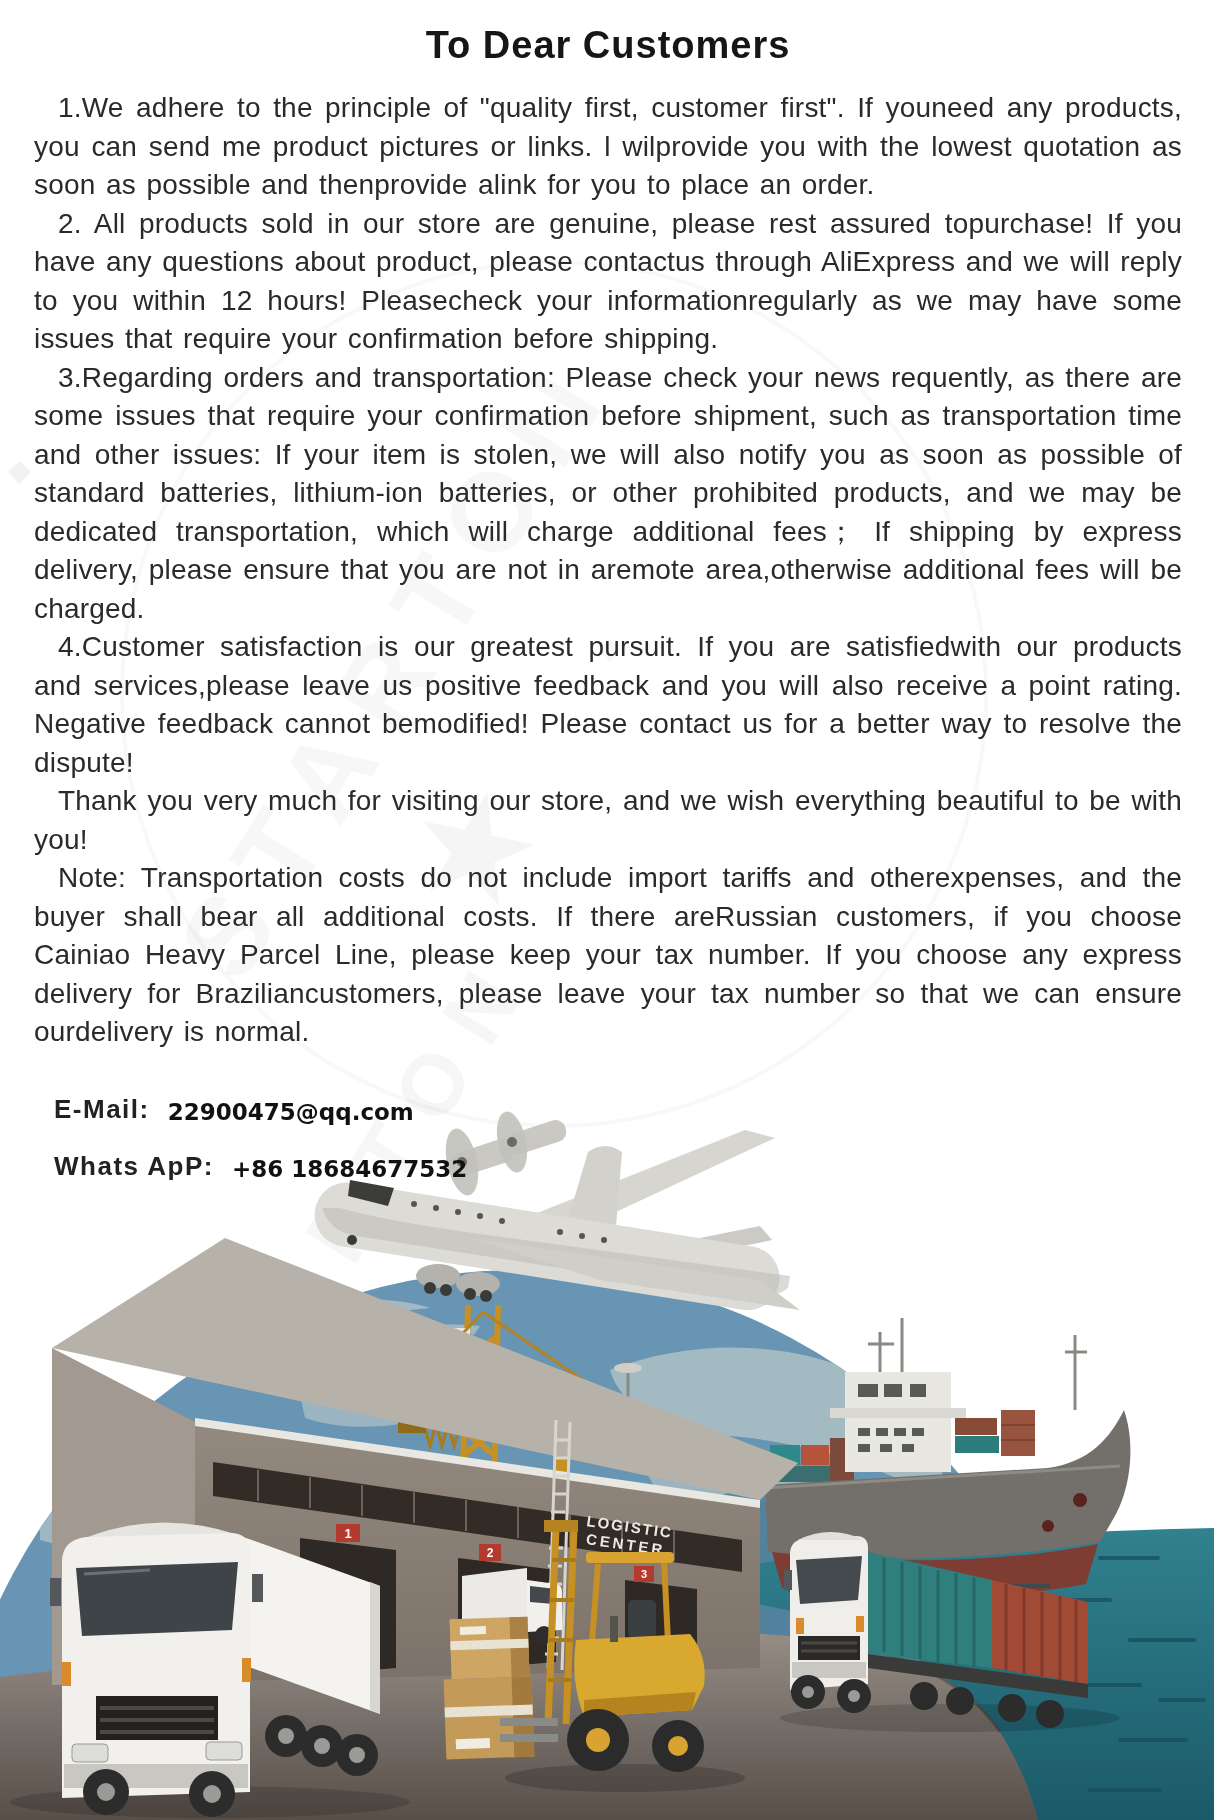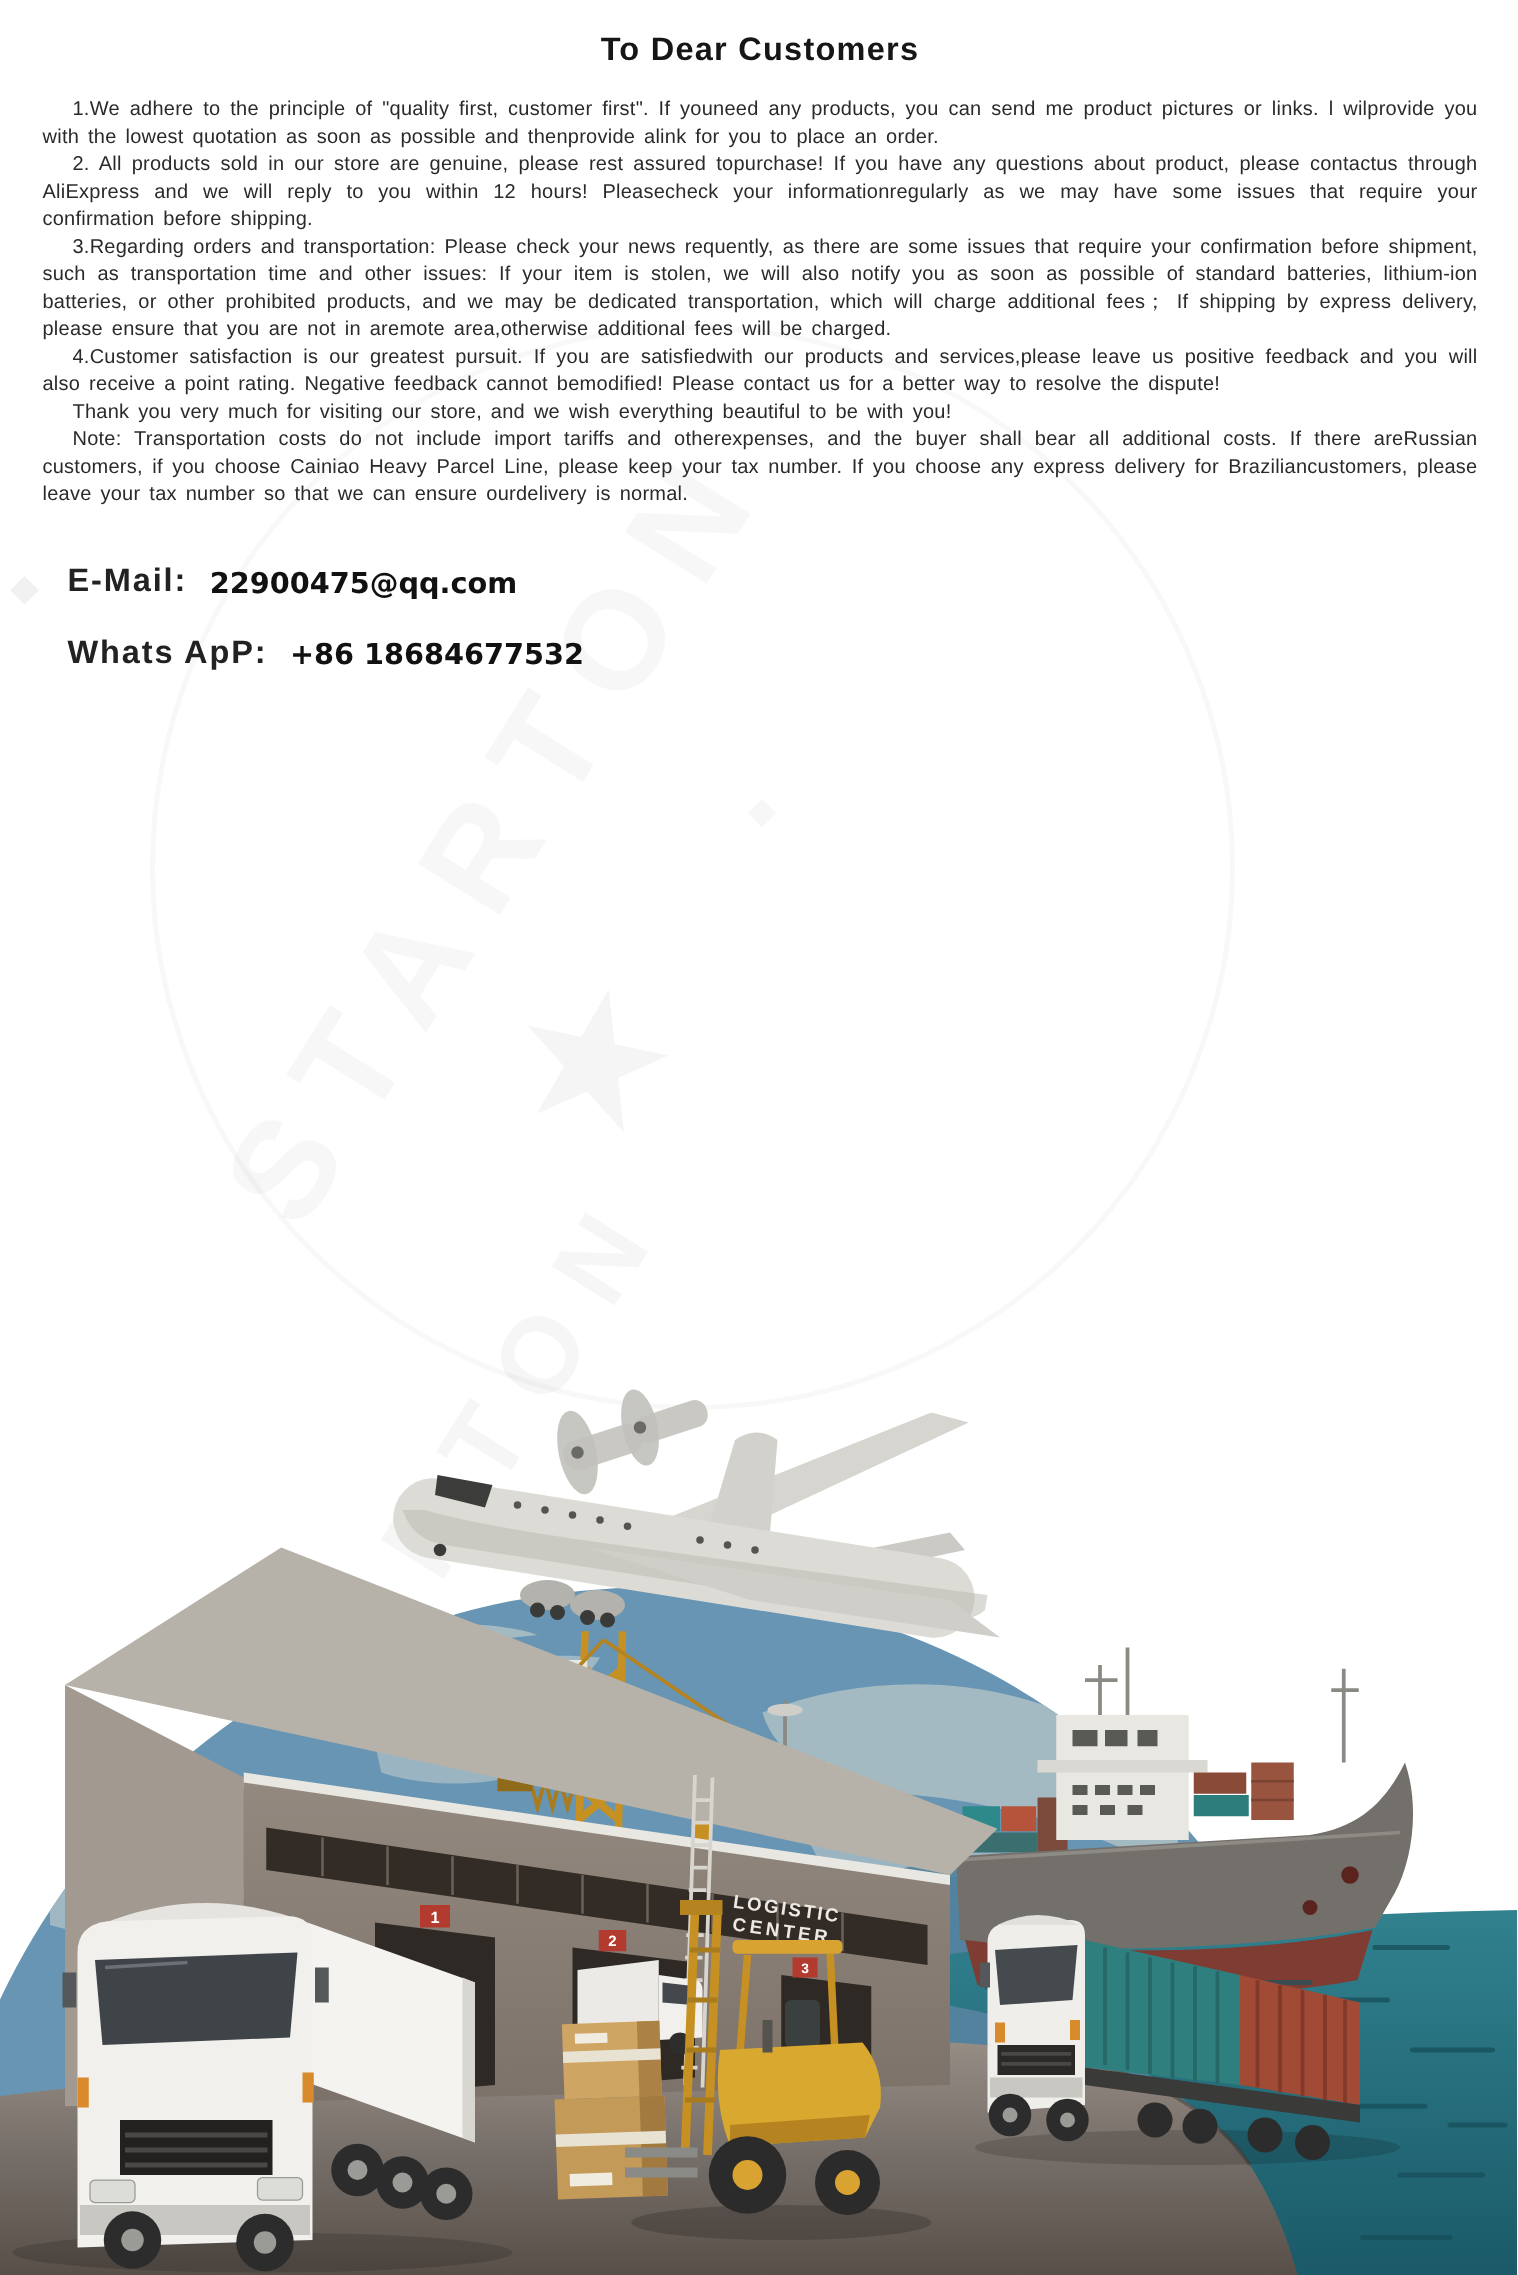--- a/index.html
+++ b/index.html
@@ -15,23 +15,23 @@
   .wm-star{position:absolute;color:rgba(120,120,120,0.07);}
   .wm-star.a{font-size:150px;left:408px;top:760px;transform:rotate(12deg);}
   .wm-star.b{font-size:96px;left:492px;top:928px;transform:rotate(-8deg);color:rgba(255,255,255,0.5);}
   .wm-diamond{position:absolute;font-size:30px;color:rgba(120,120,120,0.10);}
   .wm-diamond.a{left:8px;top:452px;}
   .wm-diamond.b{left:598px;top:630px;color:rgba(120,120,120,0.06);}
   .wm-ring{position:absolute;left:120px;top:260px;width:860px;height:860px;border-radius:50%;
            border:4px solid rgba(120,120,120,0.05);}
   
   .content{position:relative;z-index:2;padding:24px 32px 0 34px;}
-  .title{text-align:center;font-size:26px;font-weight:700;letter-spacing:1px;color:#161616;
+  .title{text-align:center;font-size:38px;font-weight:700;letter-spacing:1px;color:#161616;
          margin:0 0 22px 0;}
-  .body-text{font-size:16px;line-height:1.375;letter-spacing:0.2px;word-spacing:2.5px;color:#2a2a2a;}
+  .body-text{font-size:28px;line-height:1.375;letter-spacing:0.2px;word-spacing:2.5px;color:#2a2a2a;}
   .body-text p{margin:0;text-indent:24px;text-align:justify;}
   .contact{margin:42px 0 0 20px;}
   .contact-row{display:flex;align-items:flex-end;gap:18px;margin-bottom:26px;}
   .contact-label{font-size:26px;font-weight:700;letter-spacing:1.5px;color:#222;}
   .contact-value{font-size:23px;font-weight:700;font-family:"DejaVu Sans",sans-serif;color:#111;}
   
   .illustration{position:absolute;left:0;top:940px;width:1214px;height:880px;z-index:1;}
 </style>
 </head>
 <body>

